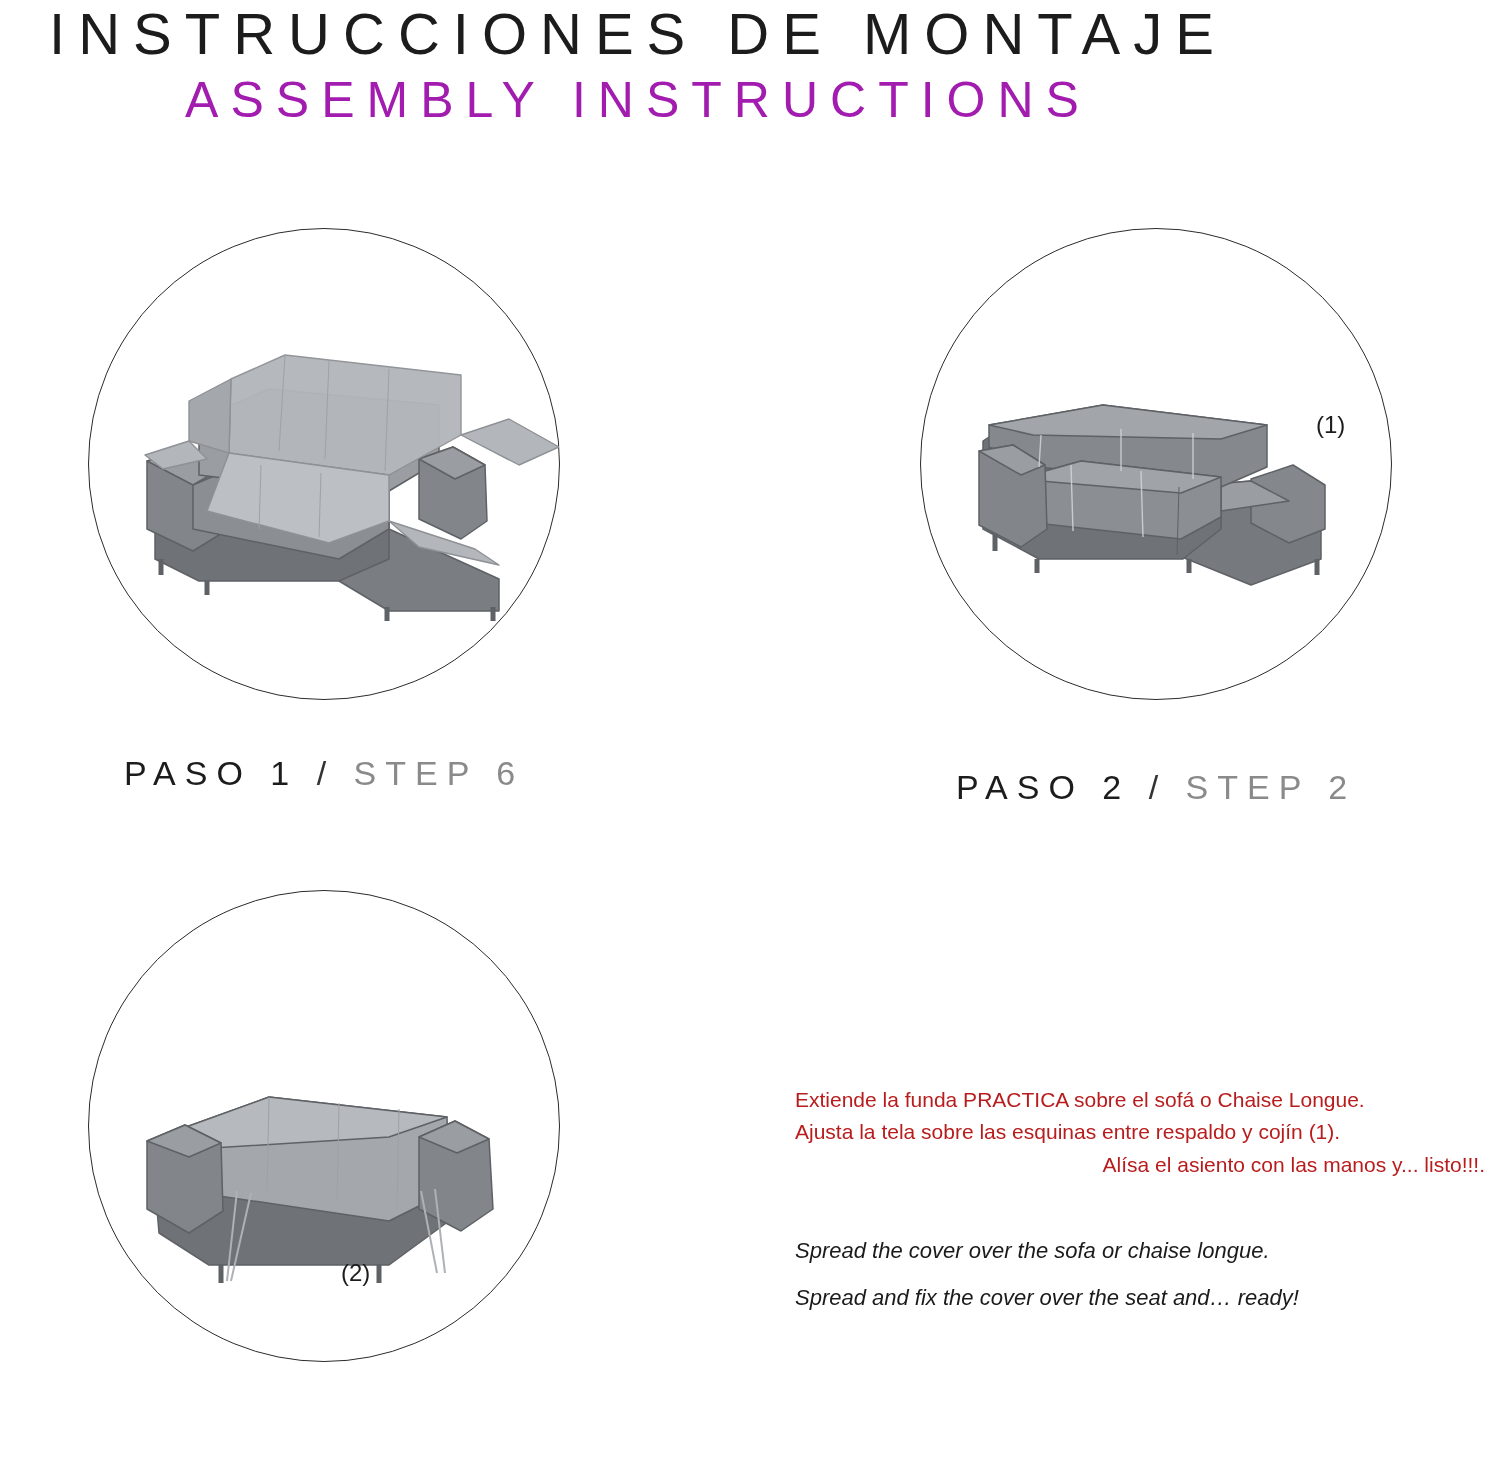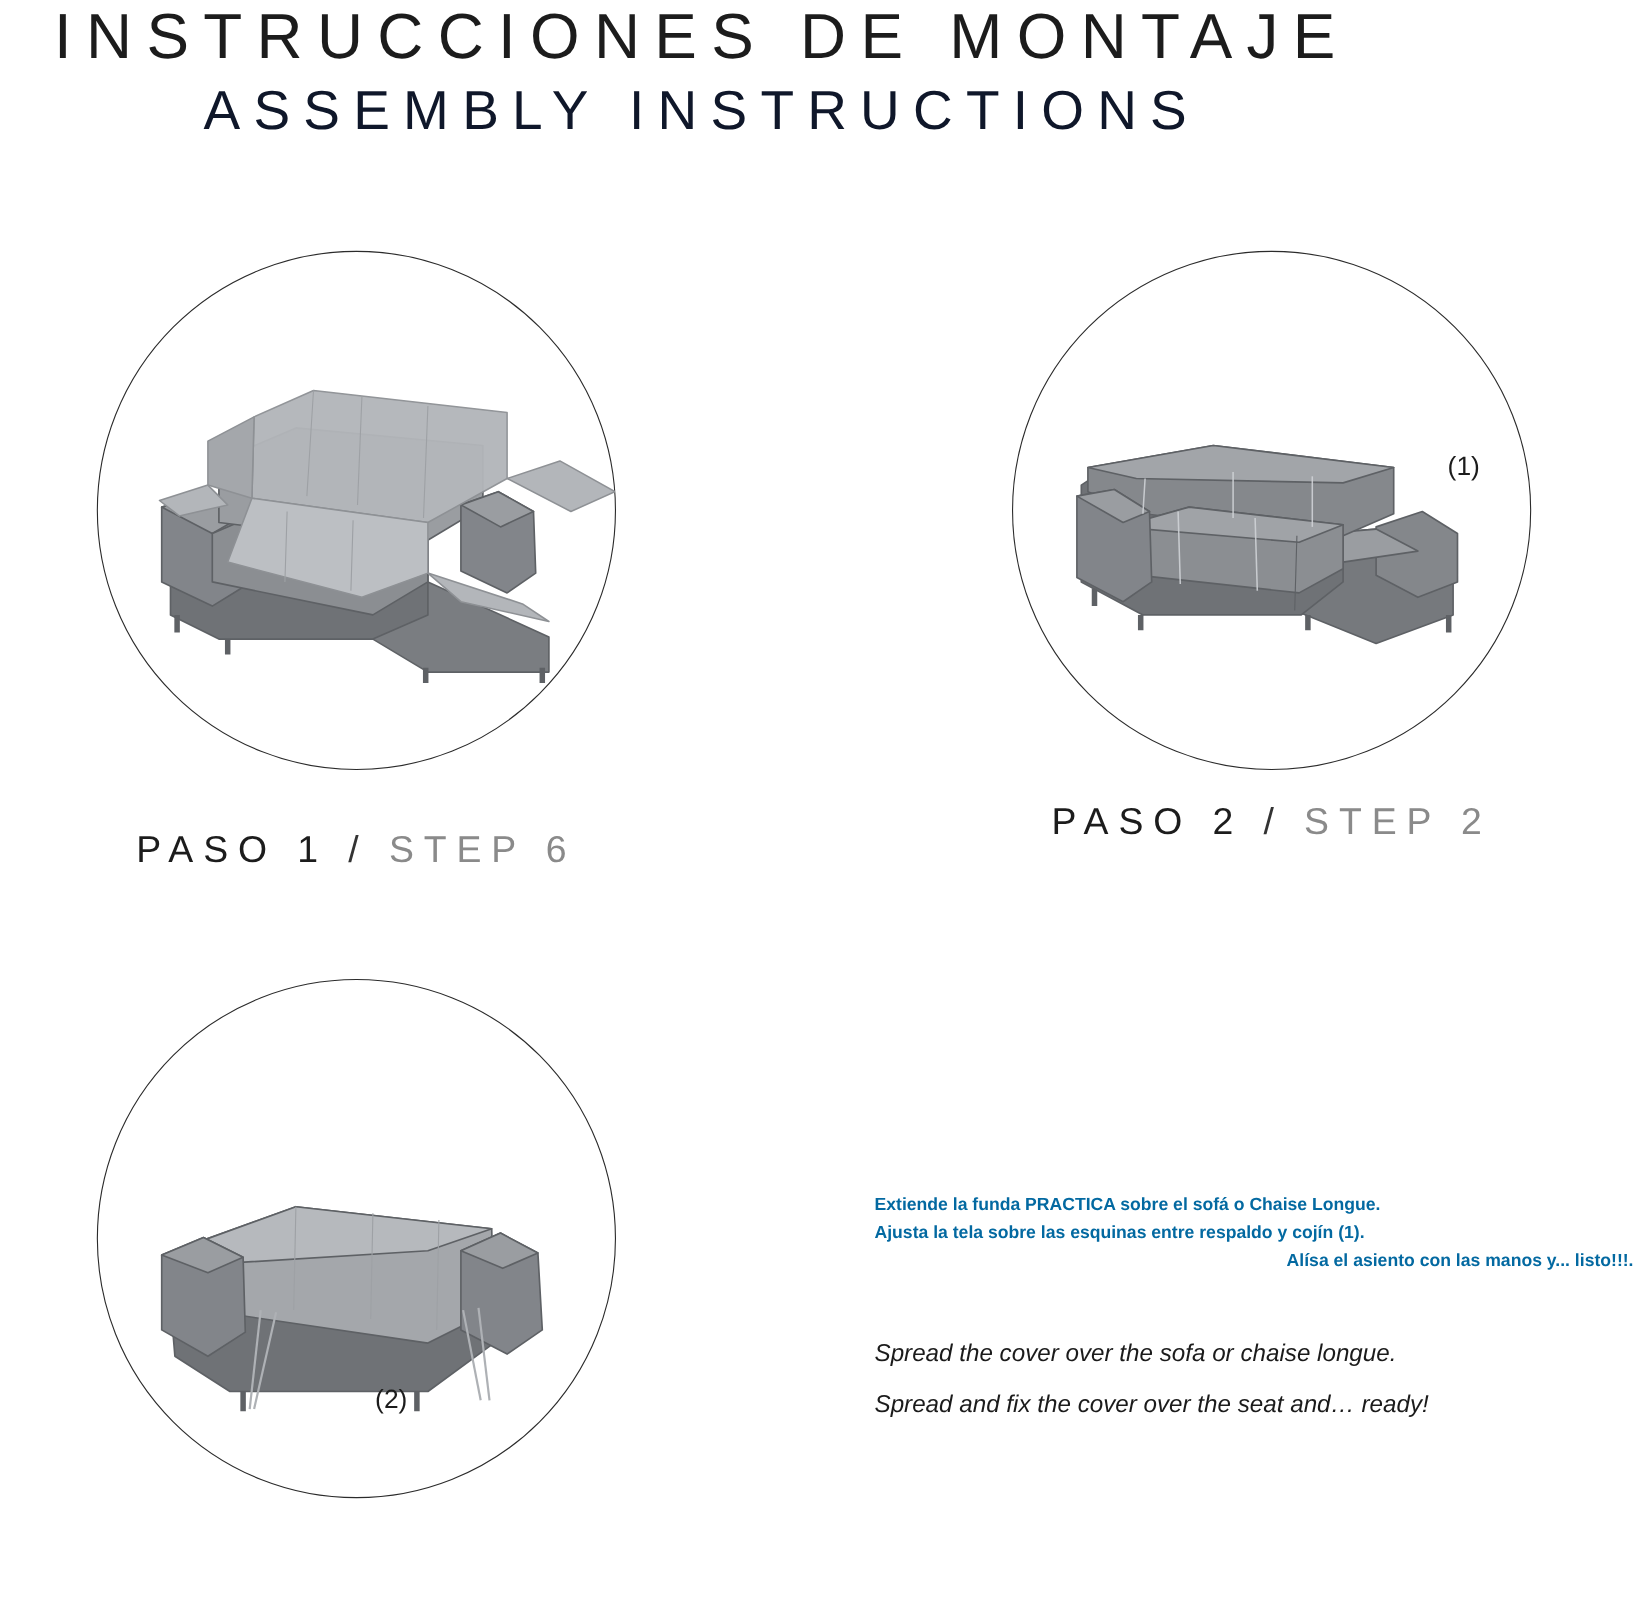--- a/index.html
+++ b/index.html
@@ -30,21 +30,21 @@
     letter-spacing: 13px;
     color: #1c1c1c;
     line-height: 1.05;
     white-space: nowrap;
     margin-top: 4px;
   }
   .title-sub {
     font-size: 50px;
     font-weight: 300;
     letter-spacing: 12px;
-    color: #0f172a;
+    color: #a21caf;
     line-height: 1.1;
     white-space: nowrap;
     margin-top: 8px;
   }
 
   
   .step {
     position: absolute;
   }
   .circle {
@@ -65,21 +65,21 @@
   .cap-en { color: #8a8a8a; }
 
   
   #step1 { left: 88px; top: 228px; }
   #step1 .circle { width: 470px; height: 470px; }
   #step1 .step-caption { margin-top: 54px; }
 
   
   #step2 { left: 920px; top: 228px; }
   #step2 .circle { width: 470px; height: 470px; }
-  #step2 .step-caption { margin-top: 28px; }
+  #step2 .step-caption { margin-top: 68px; }
 
   
   #step3 { left: 88px; top: 890px; }
   #step3 .circle { width: 470px; height: 470px; }
   #step3 .step-caption { margin-top: 54px; }
 
   .illustration {
     position: absolute;
     inset: 0;
   }
@@ -96,25 +96,24 @@
 
   
   .text-block {
     position: absolute;
     left: 795px;
     top: 1085px;
     width: 690px;
   }
   .para-es p {
     margin: 0 0 3px 0;
-    font-size: 16px;
+    font-size: 21px;
     line-height: 1.40;
-    color: #0369a1;
+    color: #b91c1c;
     text-align: justify;
-    font-weight: bold;
   }
   .para-es p:last-child { text-align: right; margin-left: 44px; }
   .para-en {
     margin-top: 56px;
   }
   .para-en p {
     margin: 16px 0 3px 0;
     font-size: 22px;
     line-height: 1.42;
     color: #1b1b1b;

